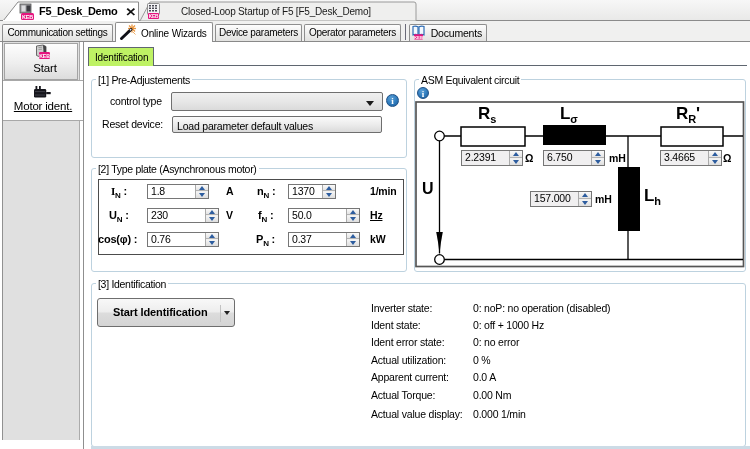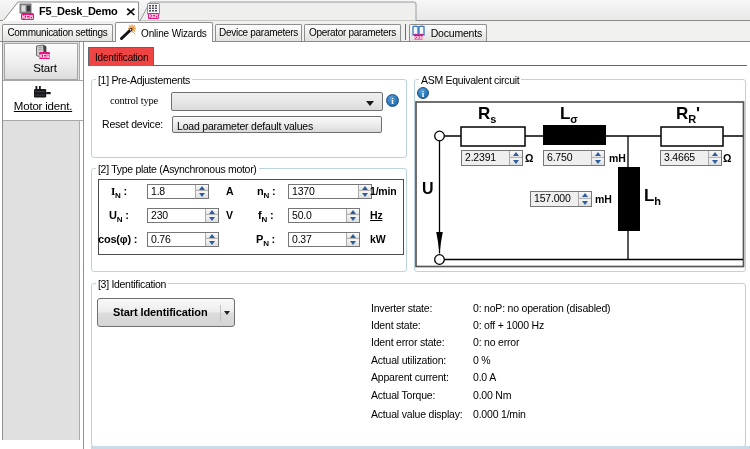--- a/index.html
+++ b/index.html
@@ -20,21 +20,21 @@
 #tabow span{position:absolute;left:25px;top:5px;font-size:10px;letter-spacing:-0.15px;white-space:nowrap;}
 #tsep{position:absolute;left:405px;top:24px;width:1px;height:16px;background:#6a6a78;}
 
 #sidebar{position:absolute;left:2px;top:42px;width:78px;height:398px;background:#e0e0e0;border-left:1px solid #909090;border-right:1px solid #ababab;}
 #btnStart{position:absolute;left:4px;top:43px;width:74px;height:37px;background:linear-gradient(#fdfdfd,#eeeeee 55%,#dcdcdc);border:1px solid #a3a3a3;}
 #btnStart .lbl{position:absolute;left:4px;width:100%;top:18px;text-align:center;font-size:11.5px;letter-spacing:-0.2px;}
 #btnMotor{position:absolute;left:3px;top:80px;width:80px;height:41px;background:#fff;border-top:1px solid #a8a8a8;border-bottom:1px solid #a8a8a8;}
 #btnMotor .lbl{position:absolute;left:0;width:100%;top:19px;text-align:center;font-size:11.5px;letter-spacing:-0.2px;text-decoration:underline;}
 #vline1{position:absolute;left:83px;top:42px;width:1px;height:407px;background:#8f8f8f;}
 
-#pgtab{position:absolute;left:88px;top:47px;width:66px;height:19px;background:#ef4444;border:1px solid #5f6670;border-bottom:none;z-index:3;}
+#pgtab{position:absolute;left:88px;top:47px;width:66px;height:19px;background:#bef264;border:1px solid #5f6670;border-bottom:none;z-index:3;}
 #pgtab span{position:absolute;left:6px;top:4px;font-size:10px;letter-spacing:-0.2px;}
 #pgline{position:absolute;left:88px;top:65px;width:659px;height:1px;background:#5f6670;z-index:2;}
 
 .grp{position:absolute;border:1px solid #bdd2df;border-radius:3px;}
 .grplbl{position:absolute;top:-6px;left:4px;background:#fff;padding:0 2px;font-size:10.5px;letter-spacing:-0.3px;white-space:nowrap;}
 
 #combo{position:absolute;left:171px;top:92px;width:212px;height:19px;border:1px solid #707070;border-radius:2px;background:linear-gradient(#f0f0f0,#e6e6e6 55%,#dadada);}
 #combo .arr{position:absolute;right:8px;top:8px;width:0;height:0;border-left:4px solid transparent;border-right:4px solid transparent;border-top:5px solid #1a1a1a;}
 .btn{position:absolute;border:1px solid #6e6e6e;border-radius:2px;background:linear-gradient(#fafafa,#ececec 50%,#dadada);}
 #btnLoad{left:172px;top:116px;width:210px;height:17px;}
@@ -100,20 +100,21 @@
 <rect x="2" y="4.5" width="2" height="1.5"></rect>
           <rect x="5" y="4.5" width="2" height="1.5"></rect>
           <rect x="8" y="4.5" width="2" height="1.5"></rect>
 <rect x="2" y="7" width="2" height="1.5"></rect>
           <rect x="5" y="7" width="2" height="1.5"></rect>
           <rect x="8" y="7" width="2" height="1.5"></rect>
 </g>
 <rect x="1" y="10" width="11" height="6" rx="1" fill="#e5147e"></rect>
 <text x="6.5" y="14.8" font-size="4.8" font-weight="bold" fill="#fff" text-anchor="middle" font-family="Liberation Sans">KEB</text>
 </svg>
+<div id="t2txt">Closed-Loop Startup of F5 [F5_Desk_Demo]</div>
 </div>
 
 <div id="row2"></div>
 <div class="tab2" style="left:2px;width:111px;">Communication settings</div>
 <div class="tab2" style="left:215px;width:87px;">Device parameters</div>
 <div class="tab2" style="left:304px;width:97px;">Operator parameters</div>
 <div class="tab2" style="left:409px;width:78px;text-align:right;padding-right:4px;font-size:10.5px;letter-spacing:-0.2px;">Documents</div>
 <div id="tabow">
       <span>Online Wizards</span>
     </div>
@@ -165,21 +166,21 @@
 <div id="vline1"></div>
 
 <div id="pgtab">
       <span>Identification</span>
     </div>
 <div id="pgline"></div>
 
 <div class="grp" style="left:91px;top:79px;width:316px;height:79px;">
 <div class="grplbl">[1] Pre-Adjustements</div>
 </div>
-<div class="slab" style="left:110px;top:95px;font-family:Liberation Serif, serif;">control type</div>
+<div class="slab" style="left:110px;top:95px;">control type</div>
 <div id="combo">
       <div class="arr"></div>
     </div>
 <div class="info" style="left:386px;top:94px;"></div>
 <div class="slab" style="left:102px;top:118px;">Reset device:</div>
 <div class="btn" id="btnLoad">
       <span>Load parameter default values</span>
     </div>
 
 <div class="grp" style="left:91px;top:168px;width:316px;height:104px;">
@@ -189,21 +190,21 @@
 <div class="tpl" style="left:111px;top:185px;"><span style="font-family:'Liberation Serif',serif;">I</span><sub>N</sub> :</div>
 <div class="spin" style="left:147px;top:184px;width:62px;">
       <span class="sv">1.8</span>
       <span class="sp">
         <span class="su"></span>
         <span class="sd"></span>
       </span>
     </div>
 <div class="unit" style="left:226px;top:185px;">A</div>
 <div class="tpl" style="left:257px;top:185px;">n<sub>N</sub> :</div>
-<div class="spin" style="left:288px;top:184px;width:84px;">
+<div class="spin" style="left:288px;top:184px;width:48px;">
       <span class="sv">1370</span>
       <span class="sp">
         <span class="su"></span>
         <span class="sd"></span>
       </span>
     </div>
 <div class="unit" style="left:370px;top:185px;">1/min</div>
 <div class="tpl" style="left:109px;top:209px;">U<sub>N</sub> :</div>
 <div class="spin" style="left:147px;top:208px;width:72px;">
       <span class="sv">230</span>

